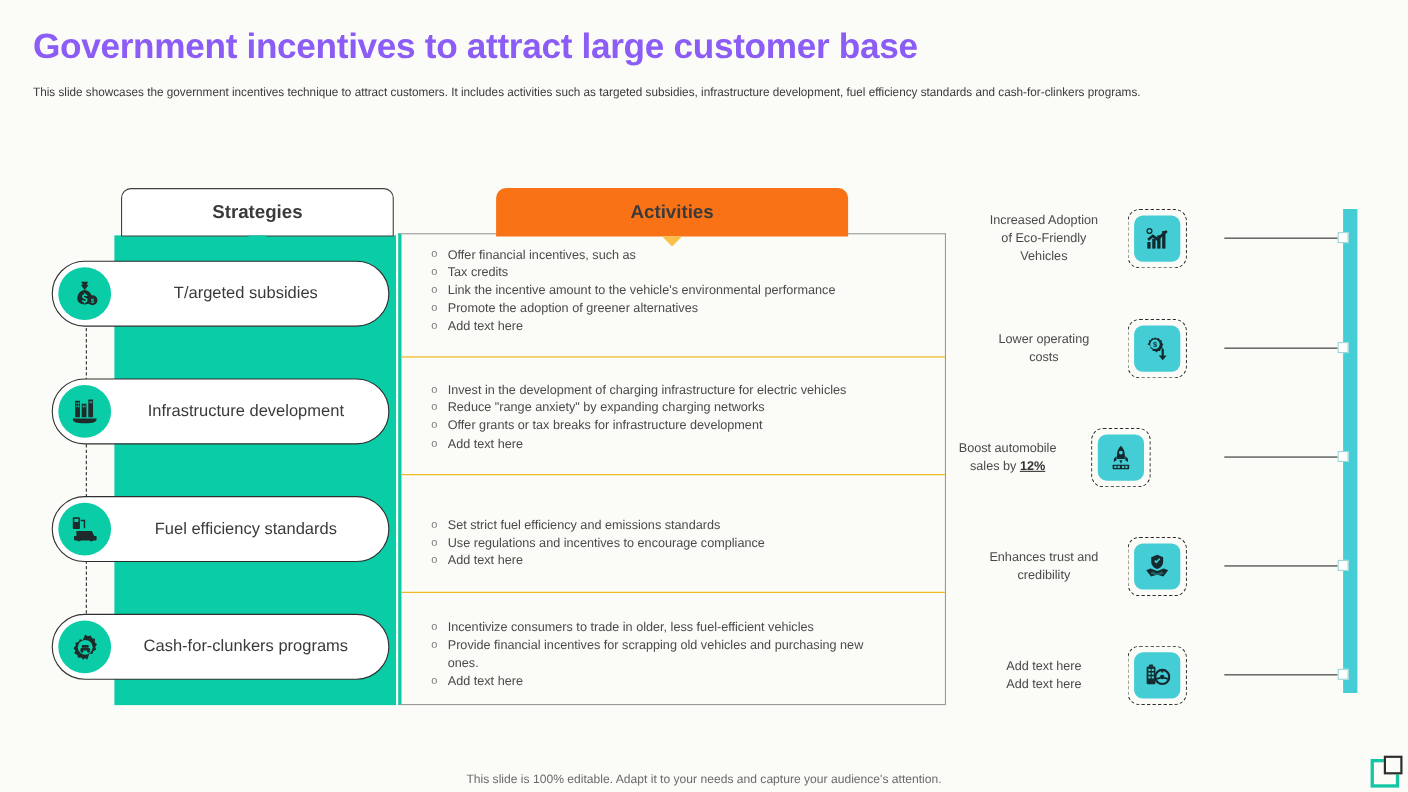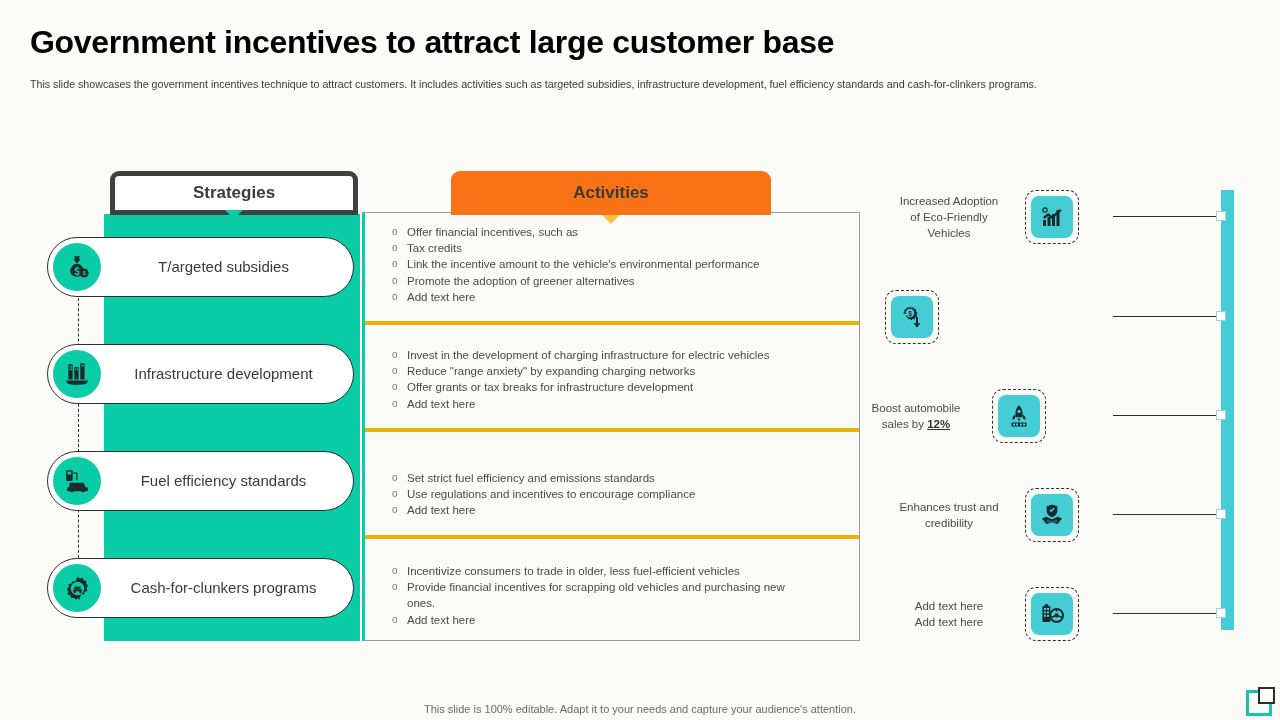--- a/index.html
+++ b/index.html
@@ -19,21 +19,21 @@
     background: #fbfbf7;
   }
 
   
   .page-title {
     position: absolute;
     left: 30px;
     top: 24px;
     font-size: 32px;
     font-weight: bold;
-    color: #000000;
+    color: #8b5cf6;
     letter-spacing: -0.3px;
     white-space: nowrap;
   }
 
   .page-subtitle {
     position: absolute;
     left: 30px;
     top: 78px;
     font-size: 11px;
     color: #3a3a3a;
@@ -52,21 +52,21 @@
     font-weight: bold;
     color: #3a3a3a;
   }
 
   .hdr-strategies {
     left: 110px;
     top: 171px;
     width: 248px;
     height: 44px;
     background: #ffffff;
-    border: 5px solid #404040;
+    border: 1px solid #404040;
     border-radius: 9px 9px 0 0;
     z-index: 6;
   }
 
   .hdr-activities {
     left: 451px;
     top: 171px;
     width: 320px;
     height: 44px;
     background: #f97316;
@@ -158,21 +158,21 @@
     background: #fbfbf7;
     border: 1px solid #9a9a9a;
     border-left: 3px solid #0acca6;
     z-index: 4;
   }
 
   .act-row {
     position: absolute;
     left: 0;
     width: 100%;
-    border-bottom: 4px solid #eab308;
+    border-bottom: 1px solid #eab308;
     display: flex;
     align-items: flex-start;
   }
   .act-row:last-child { border-bottom: none; }
 
   .act-list {
     list-style: none;
     padding: 0 12px 0 14px;
     width: 100%;
   }
@@ -417,20 +417,24 @@
           <path d="M3 12L8 8l4 3 8-7 1.6 1.8L12 14 8 11l-3.6 3z"></path>
           <circle cx="5" cy="5" r="2.2" fill="none" stroke="#132a2e" stroke-width="1.2"></circle>
         </svg>
       </div>
     </div>
   </div>
   <div class="connector" style="left:1113px; top:216px; width:110px"></div>
   <div class="connector-node" style="left:1216px; top:211px"></div>
 
   <div class="outcome" style="left:885px; top:290px">
+    <div class="outcome-label">
+      <span>Lower  operating</span><br>
+      <span>costs</span>
+    </div>
     <div class="outcome-icon-wrap">
       <div class="outcome-icon">
         <svg width="24" height="24" viewBox="0 0 24 24" fill="#132a2e">
           <path d="M10 1.5l1.6 1.2 1.9-.5.9 1.8 1.9.5-.2 2 1.5 1.4L16.5 9.6l.5 1.9-1.8.8-.5 1.9-2-.1-1.4 1.4-1.3-1.4-2 .1-.5-1.9-1.8-.8.5-1.9L3.1 7.9 4.6 6.5l-.2-2 1.9-.5.9-1.8 1.9.5z"></path>
           <circle cx="10" cy="8" r="4.3" fill="#45cdd6"></circle>
           <text x="10" y="10.6" font-size="6.6" fill="#132a2e" text-anchor="middle" font-family="Liberation Sans, sans-serif" font-weight="bold">$</text>
           <path d="M18 12v6.2h2.6L17 22.6 13.4 18.2H16V12z"></path>
         </svg>
       </div>
     </div>

